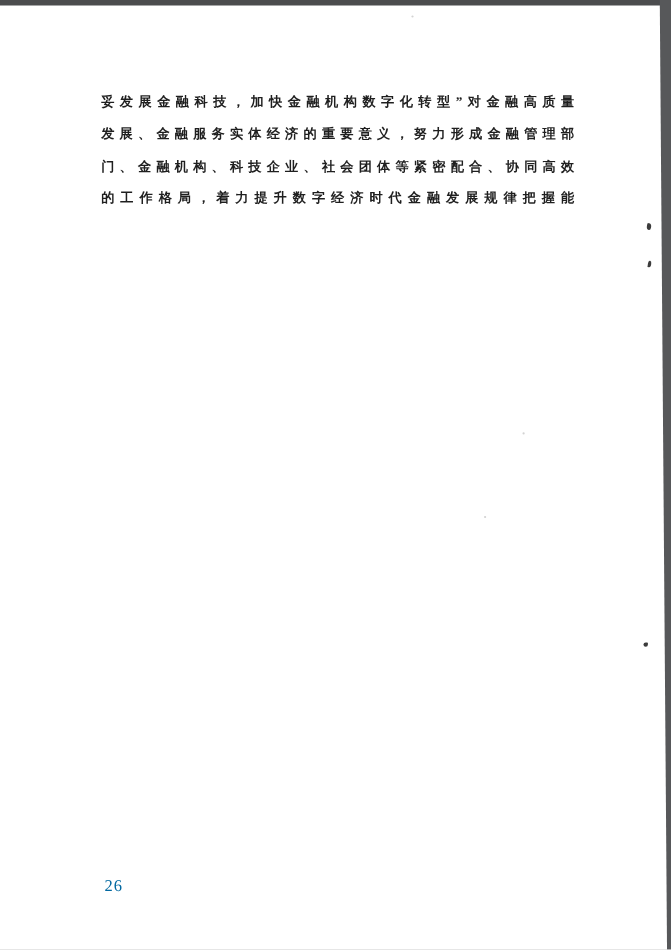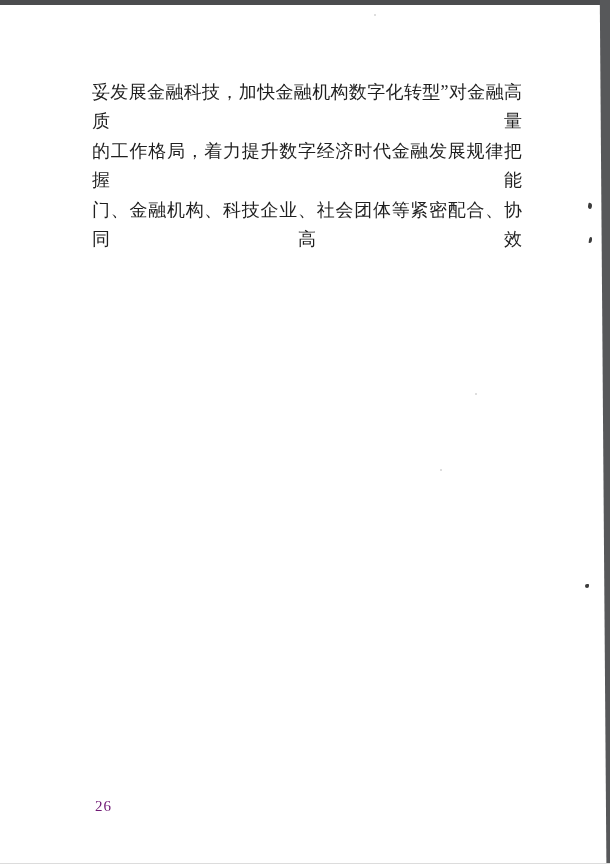--- a/index.html
+++ b/index.html
@@ -42,56 +42,57 @@
   .faint { background: #d3d3d3; border-radius: 50%; }
   .s4 { left: 374px; top: 14px; width: 2px; height: 2px; }
   .s5 { left: 475px; top: 393px; width: 2px; height: 2px; }
   .s6 { left: 440px; top: 469px; width: 2px; height: 2px; }
   
   .textblock {
     position: absolute;
     left: 92px; top: 78px;
     width: 430px;
     color: var(--ink, #1f1f1f);
-    font-size: 18px;
+    font-size: 12px;
     line-height: 29.4px;
-    font-weight: 400;
+    font-weight: 700;
   }
   .line {
     text-align: justify;
     text-align-last: justify;
   }
   .line.last {
     text-align-last: left;
   }
   .pagenum {
     position: absolute;
     left: 95px; top: 798px;
     font-size: 15px;
     letter-spacing: 1px;
-    color: #701a75;
+    color: #0369a1;
   }
 </style>
 </head>
 <body>
 
 <div class="page">
 
   <div class="scan-top"></div>
   <div class="scan-right"></div>
   <div class="scan-bottom"></div>
 
   <div class="speck s1"></div>
   <div class="speck s2"></div>
   <div class="speck s3"></div>
   <div class="speck faint s4"></div>
   <div class="speck faint s5"></div>
   <div class="speck faint s6"></div>
 
   <div class="textblock">
     <div class="line">妥发展金融科技，加快金融机构数字化转型”对金融高质量</div>
+    <div class="line">发展、金融服务实体经济的重要意义，努力形成金融管理部</div>
+    <div class="line">门、金融机构、科技企业、社会团体等紧密配合、协同高效</div>
     <div class="line">的工作格局，着力提升数字经济时代金融发展规律把握能</div>
-    <div class="line">门、金融机构、科技企业、社会团体等紧密配合、协同高效</div>
   </div>
 
   <div class="pagenum">26</div>
 
 </div>
 
 </body></html>

